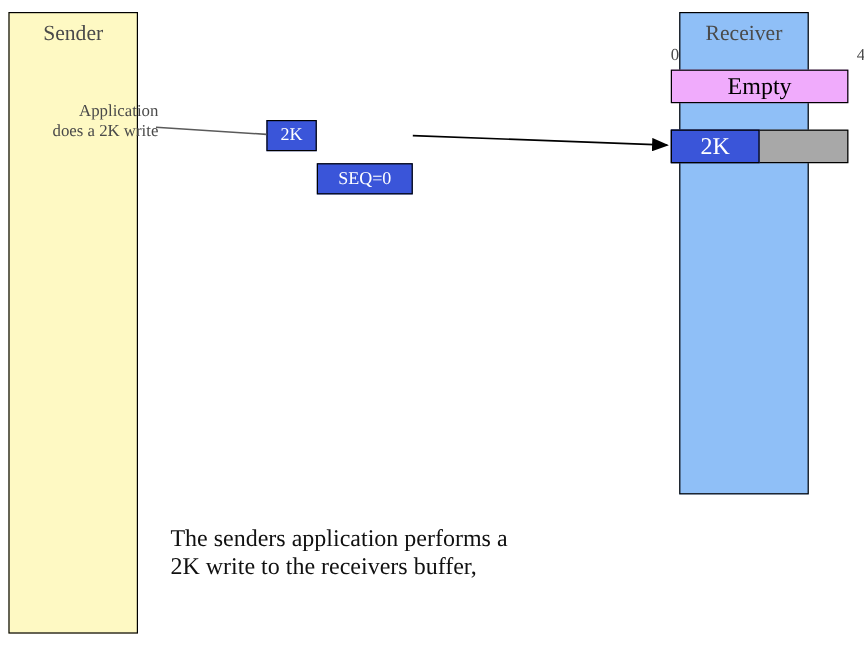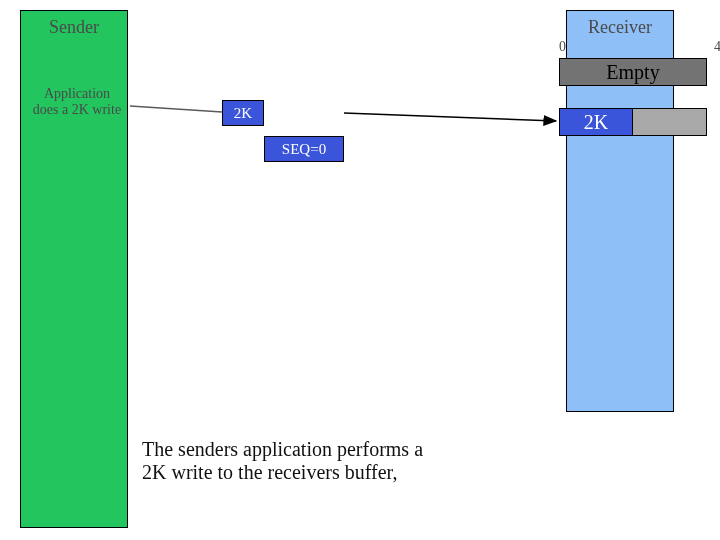--- a/index.html
+++ b/index.html
@@ -11,25 +11,25 @@
     font-family: "Times New Roman", serif;
     position: relative;
     overflow: hidden;
   }
   .stage {
     position: absolute;
     inset: 0;
   }
   .sender-col {
     position: absolute;
-    left: 20px;
+    left: 7px;
     top: 10px;
     width: 108px;
     height: 518px;
-    background: #22c55e;
+    background: #fef9c3;
     border: 1px solid #000;
   }
   .receiver-col {
     position: absolute;
     left: 566px;
     top: 10px;
     width: 108px;
     height: 402px;
     background: #8fbff7;
     border: 1px solid #000;
@@ -48,33 +48,33 @@
   .buffer-box {
     position: absolute;
     height: 28px;
     border: 1px solid #000;
     text-align: center;
     font-size: 20px;
     line-height: 26px;
     color: #000;
   }
   .buffer-empty {
-    background: #737373;
+    background: #f0abfc;
   }
   .buffer-filled {
     background: #3a55d9;
   }
   .buffer-unfilled {
     background: #a8a8a8;
   }
   .app-note {
     position: absolute;
     font-size: 14px;
     color: #4a4a4a;
-    text-align: center;
+    text-align: right;
     width: 110px;
   }
   .seg-box {
     position: absolute;
     height: 26px;
     border: 1px solid #000;
     font-size: 15px;
     line-height: 24px;
     text-align: center;
     color: #fff;

